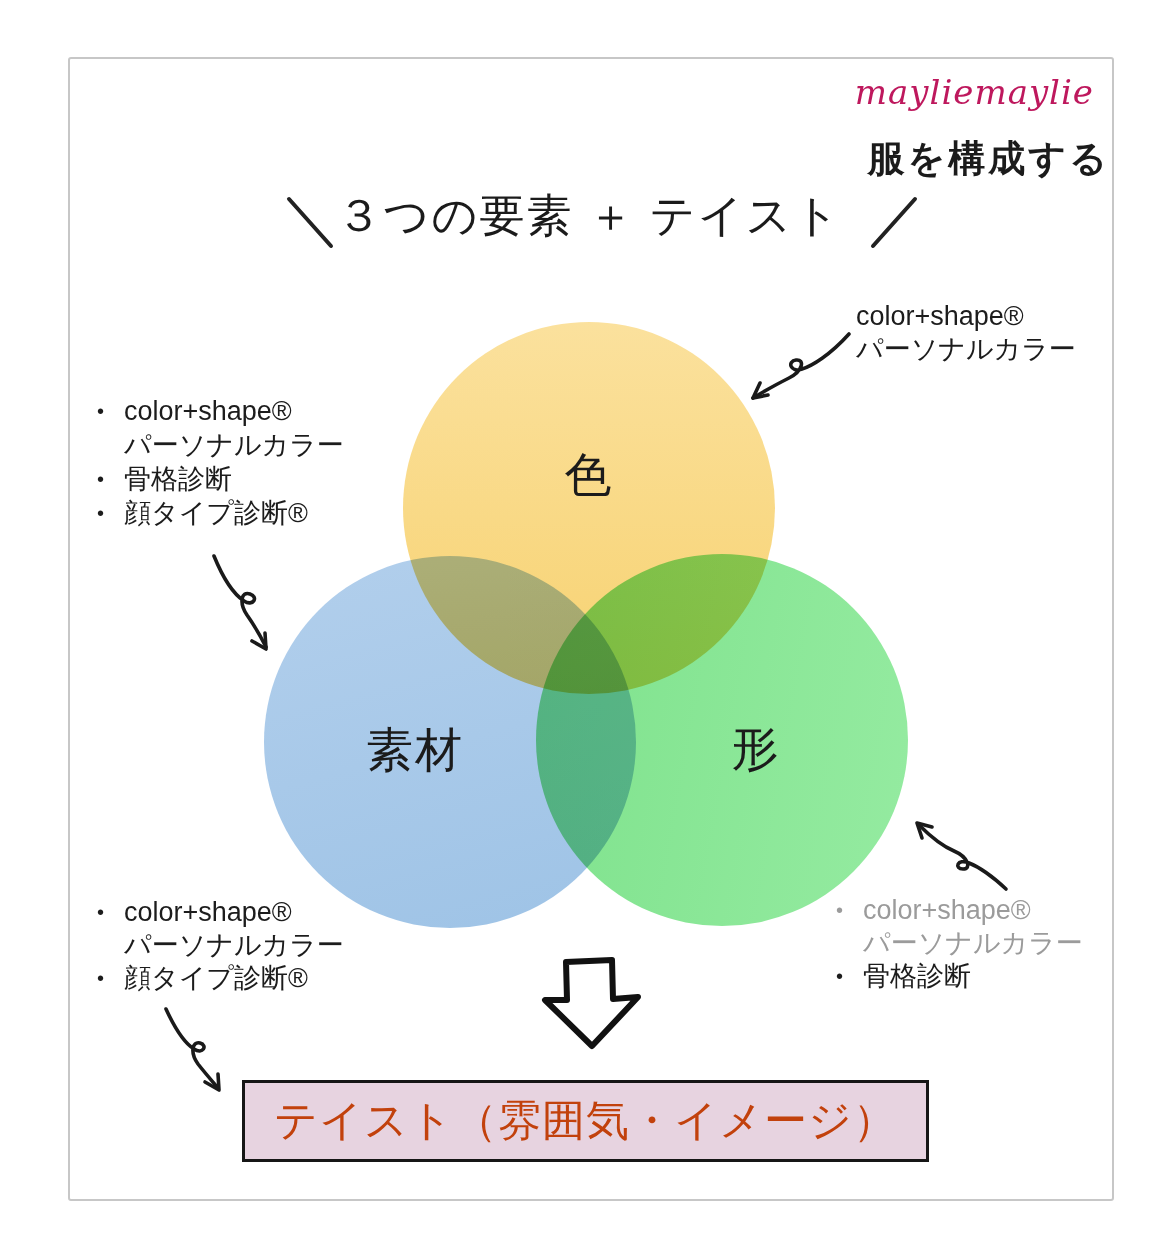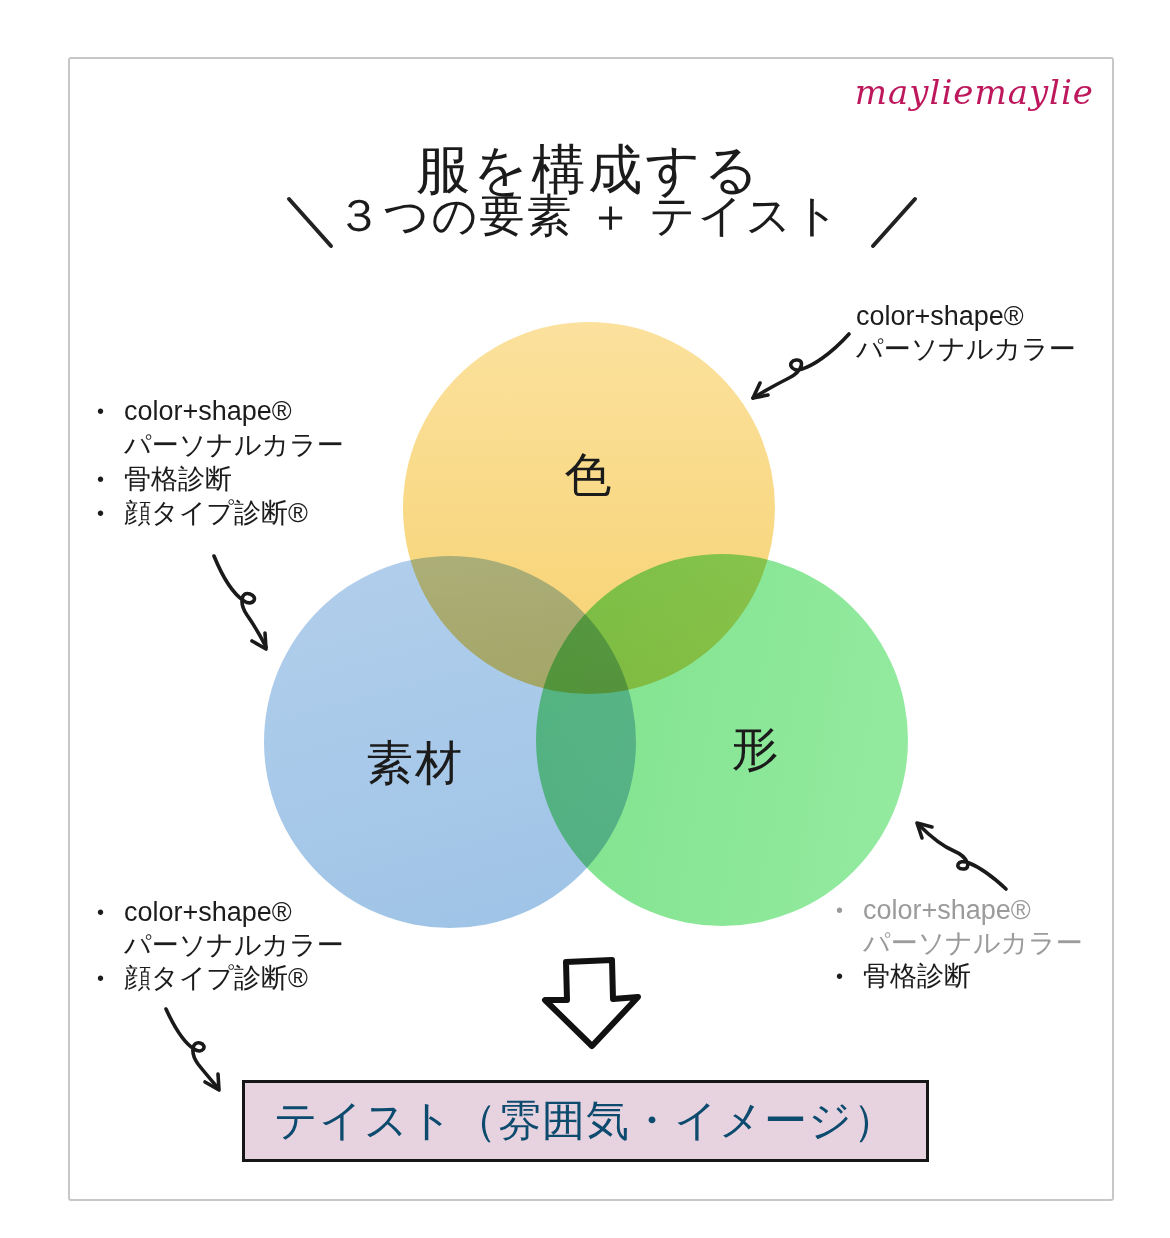--- a/index.html
+++ b/index.html
@@ -9,54 +9,54 @@
   }
   .frame{
     position:absolute;left:68px;top:57px;width:1042px;height:1140px;
     border:2px solid #c7c7c7;border-radius:3px;background:#ffffff;
   }
   .watermark{
     position:absolute;right:76px;top:72px;font-size:34px;color:#be185d;
     font-family:"DejaVu Serif","Liberation Serif",serif;font-style:italic;letter-spacing:1px;
   }
   .title-l1{
-    position:absolute;left:68px;top:134px;width:1042px;text-align:center;
-    font-size:54px;letter-spacing:3px;color:#1b1b1b;
+    position:absolute;left:68px;top:134px;width:1042px;text-align:right;
+    font-size:37px;letter-spacing:3px;color:#1b1b1b;font-weight:bold;
   }
   .title-l2{
     position:absolute;left:68px;top:186px;width:1042px;text-align:center;
     font-size:45px;letter-spacing:2px;color:#1b1b1b;
   }
   .decor-svg{position:absolute;left:0;top:0;width:1170px;height:1238px;pointer-events:none;}
   
   .circle{position:absolute;width:372px;height:372px;border-radius:50%;mix-blend-mode:multiply;}
   .c-yellow{left:403px;top:322px;background:linear-gradient(180deg,#fbe19d 0%,#f7d271 100%);}
   .c-blue{left:264px;top:556px;background:linear-gradient(165deg,#b2cfec 0%,#9ec3e6 100%);}
   .c-green{left:536px;top:554px;background:linear-gradient(100deg,#7ee28c 0%,#95eba1 100%);}
   .vlabel{position:absolute;color:#1b1b1b;text-align:center;}
   .vl-color{left:546px;top:444px;width:84px;font-size:47px;}
-  .vl-material{left:350px;top:719px;width:130px;font-size:47px;letter-spacing:2px;margin-top:13px;}
+  .vl-material{left:350px;top:719px;width:130px;font-size:47px;letter-spacing:2px;}
   .vl-shape{left:713px;top:718px;width:84px;font-size:47px;}
   
   .ann{position:absolute;font-size:27px;line-height:34px;color:#1c1c1c;white-space:nowrap;}
   .ann .row{display:flex;align-items:flex-start;}
   .ann .bullet{display:inline-block;width:27px;font-size:20px;flex:0 0 27px;}
   .ann .bullet.empty{visibility:hidden;}
   .ann-top-left{left:97px;top:394px;}
   .ann-top-right{left:856px;top:300px;line-height:33px;}
   .ann-bottom-left{left:97px;top:896px;line-height:33px;}
   .ann-bottom-right{left:836px;top:894px;line-height:33px;}
   .muted{color:#9b9b9b;}
   
   .taste-box{
     position:absolute;left:242px;top:1080px;width:687px;height:82px;
     background:#e7d3e0;border:3px solid #161616;box-sizing:border-box;
     display:flex;align-items:center;justify-content:center;
   }
-  .taste-box span{font-size:43px;letter-spacing:1px;color:#0c4a6e;}
+  .taste-box span{font-size:43px;letter-spacing:1px;color:#c2410c;}
 </style>
 </head>
 <body>
 
 <div class="stage">
 
   <div class="frame"></div>
 
   <div class="watermark">mayliemaylie</div>
 

